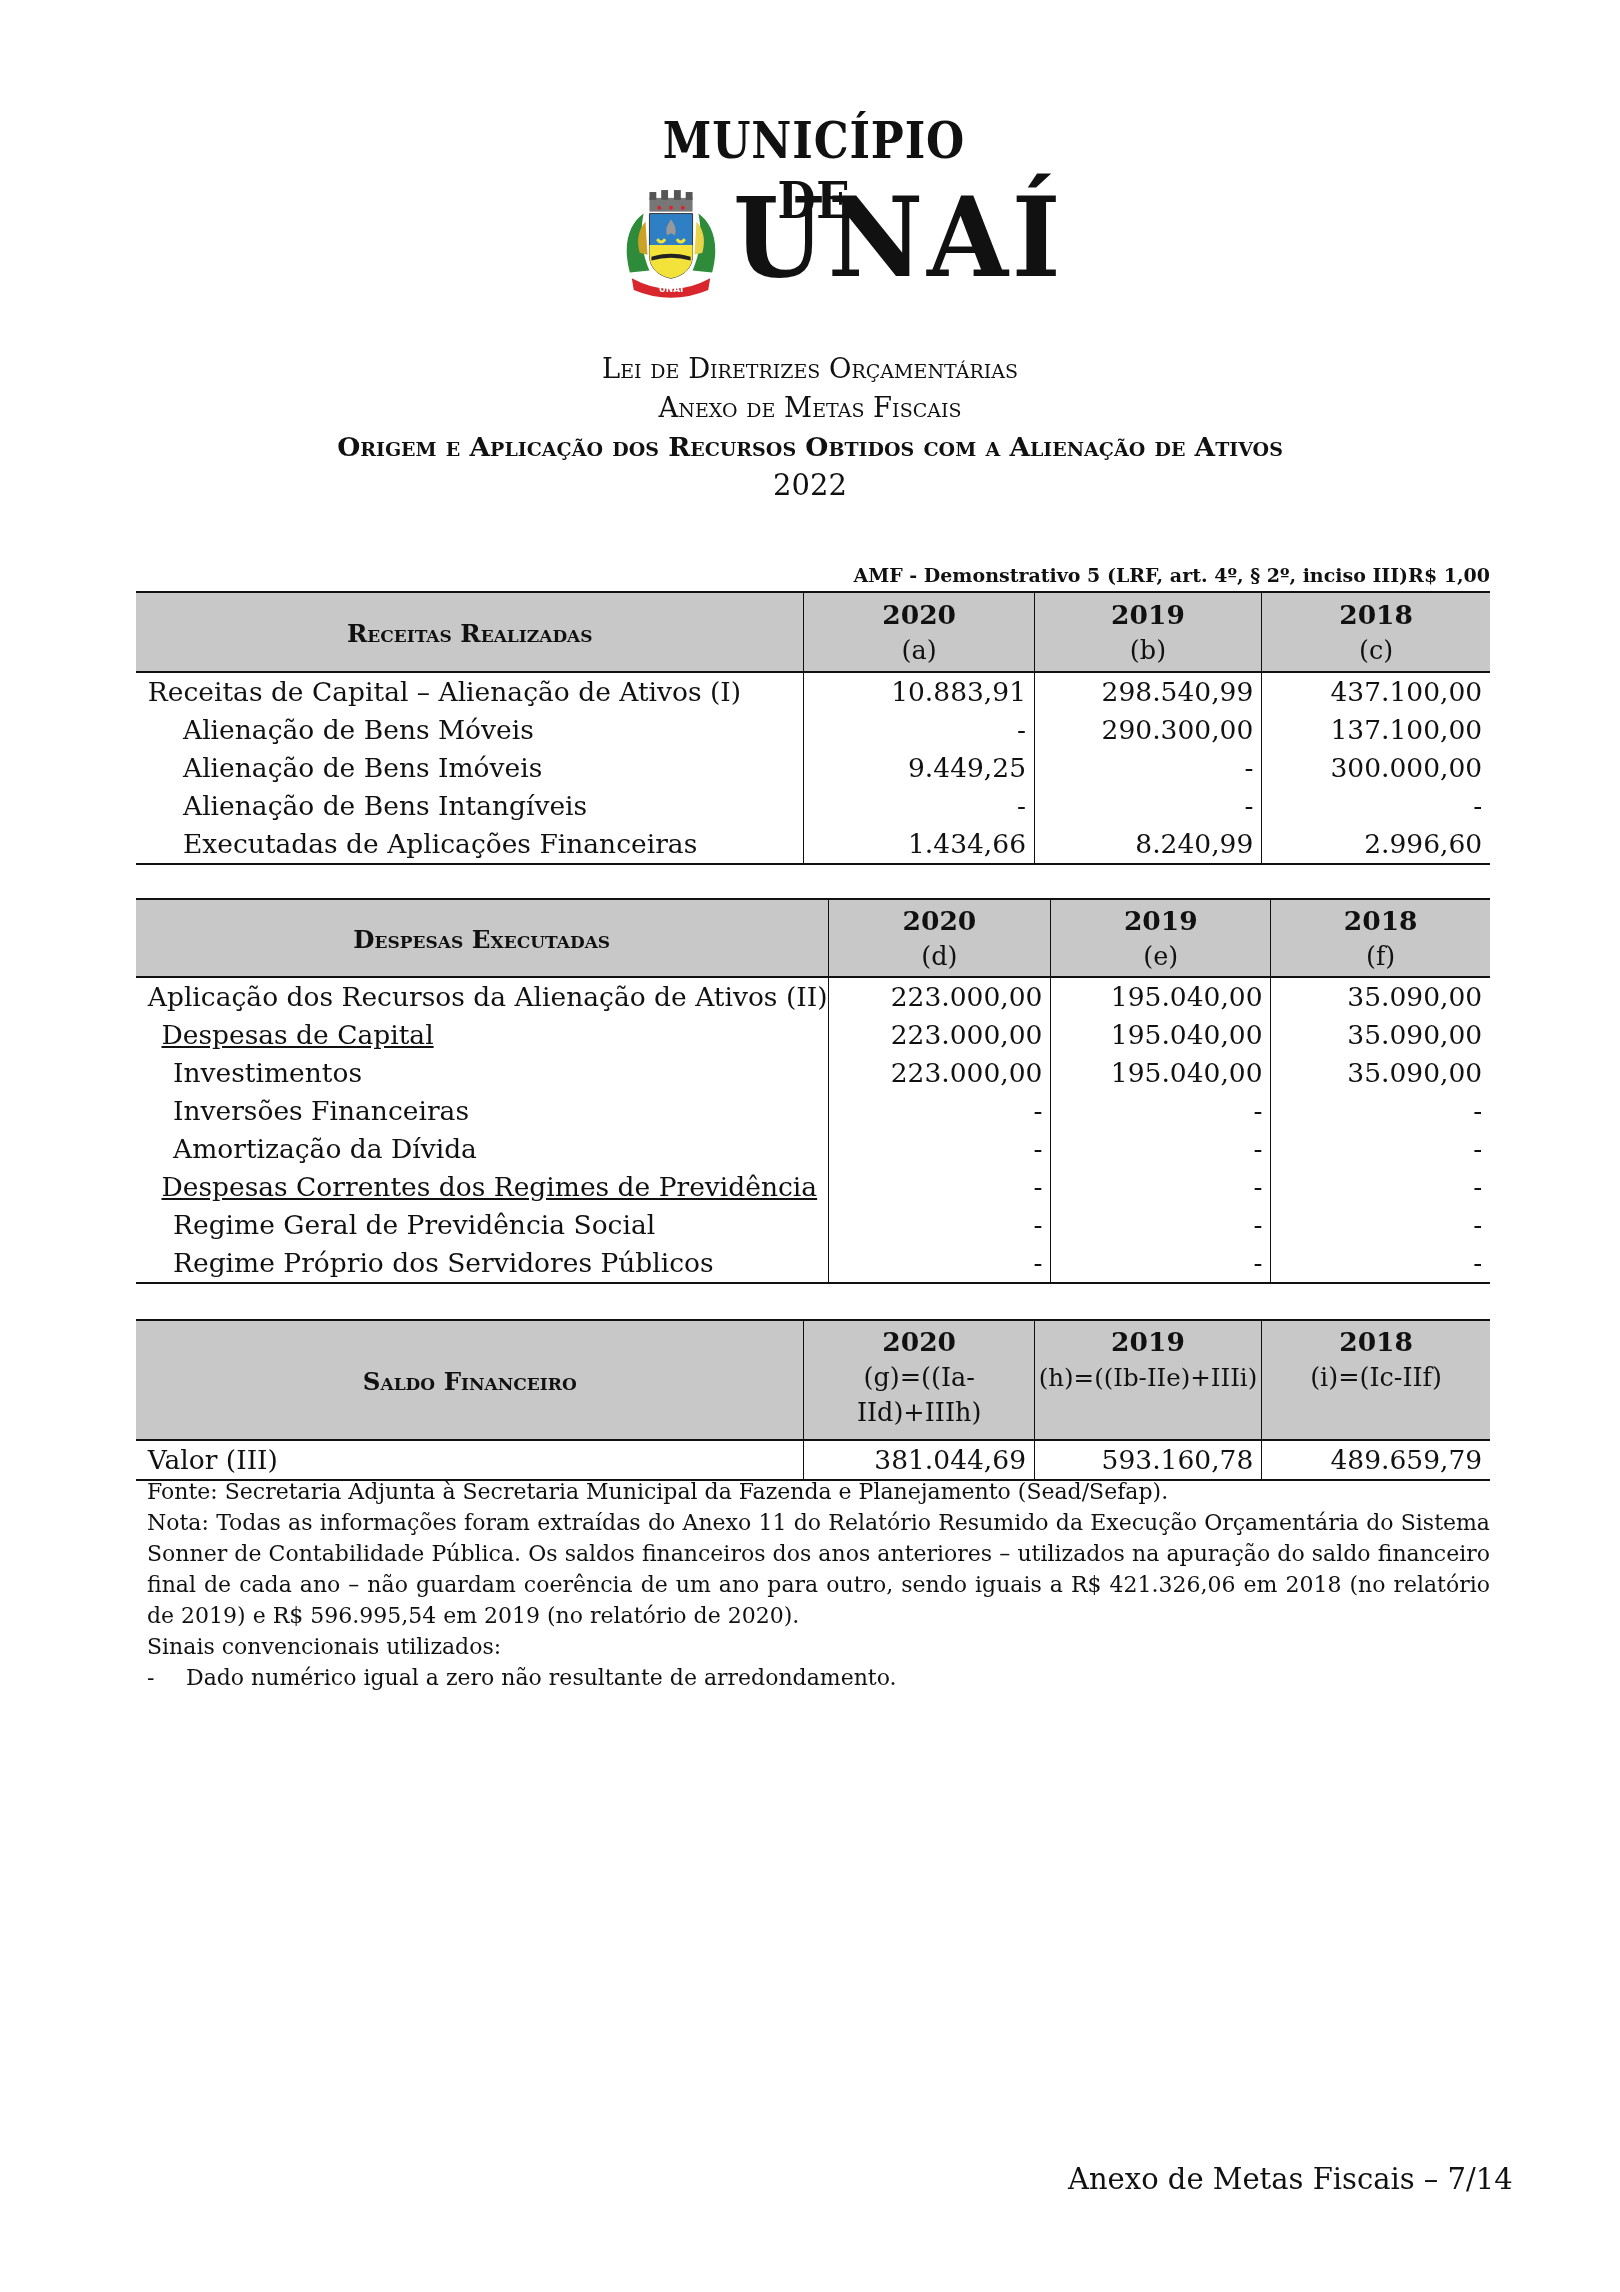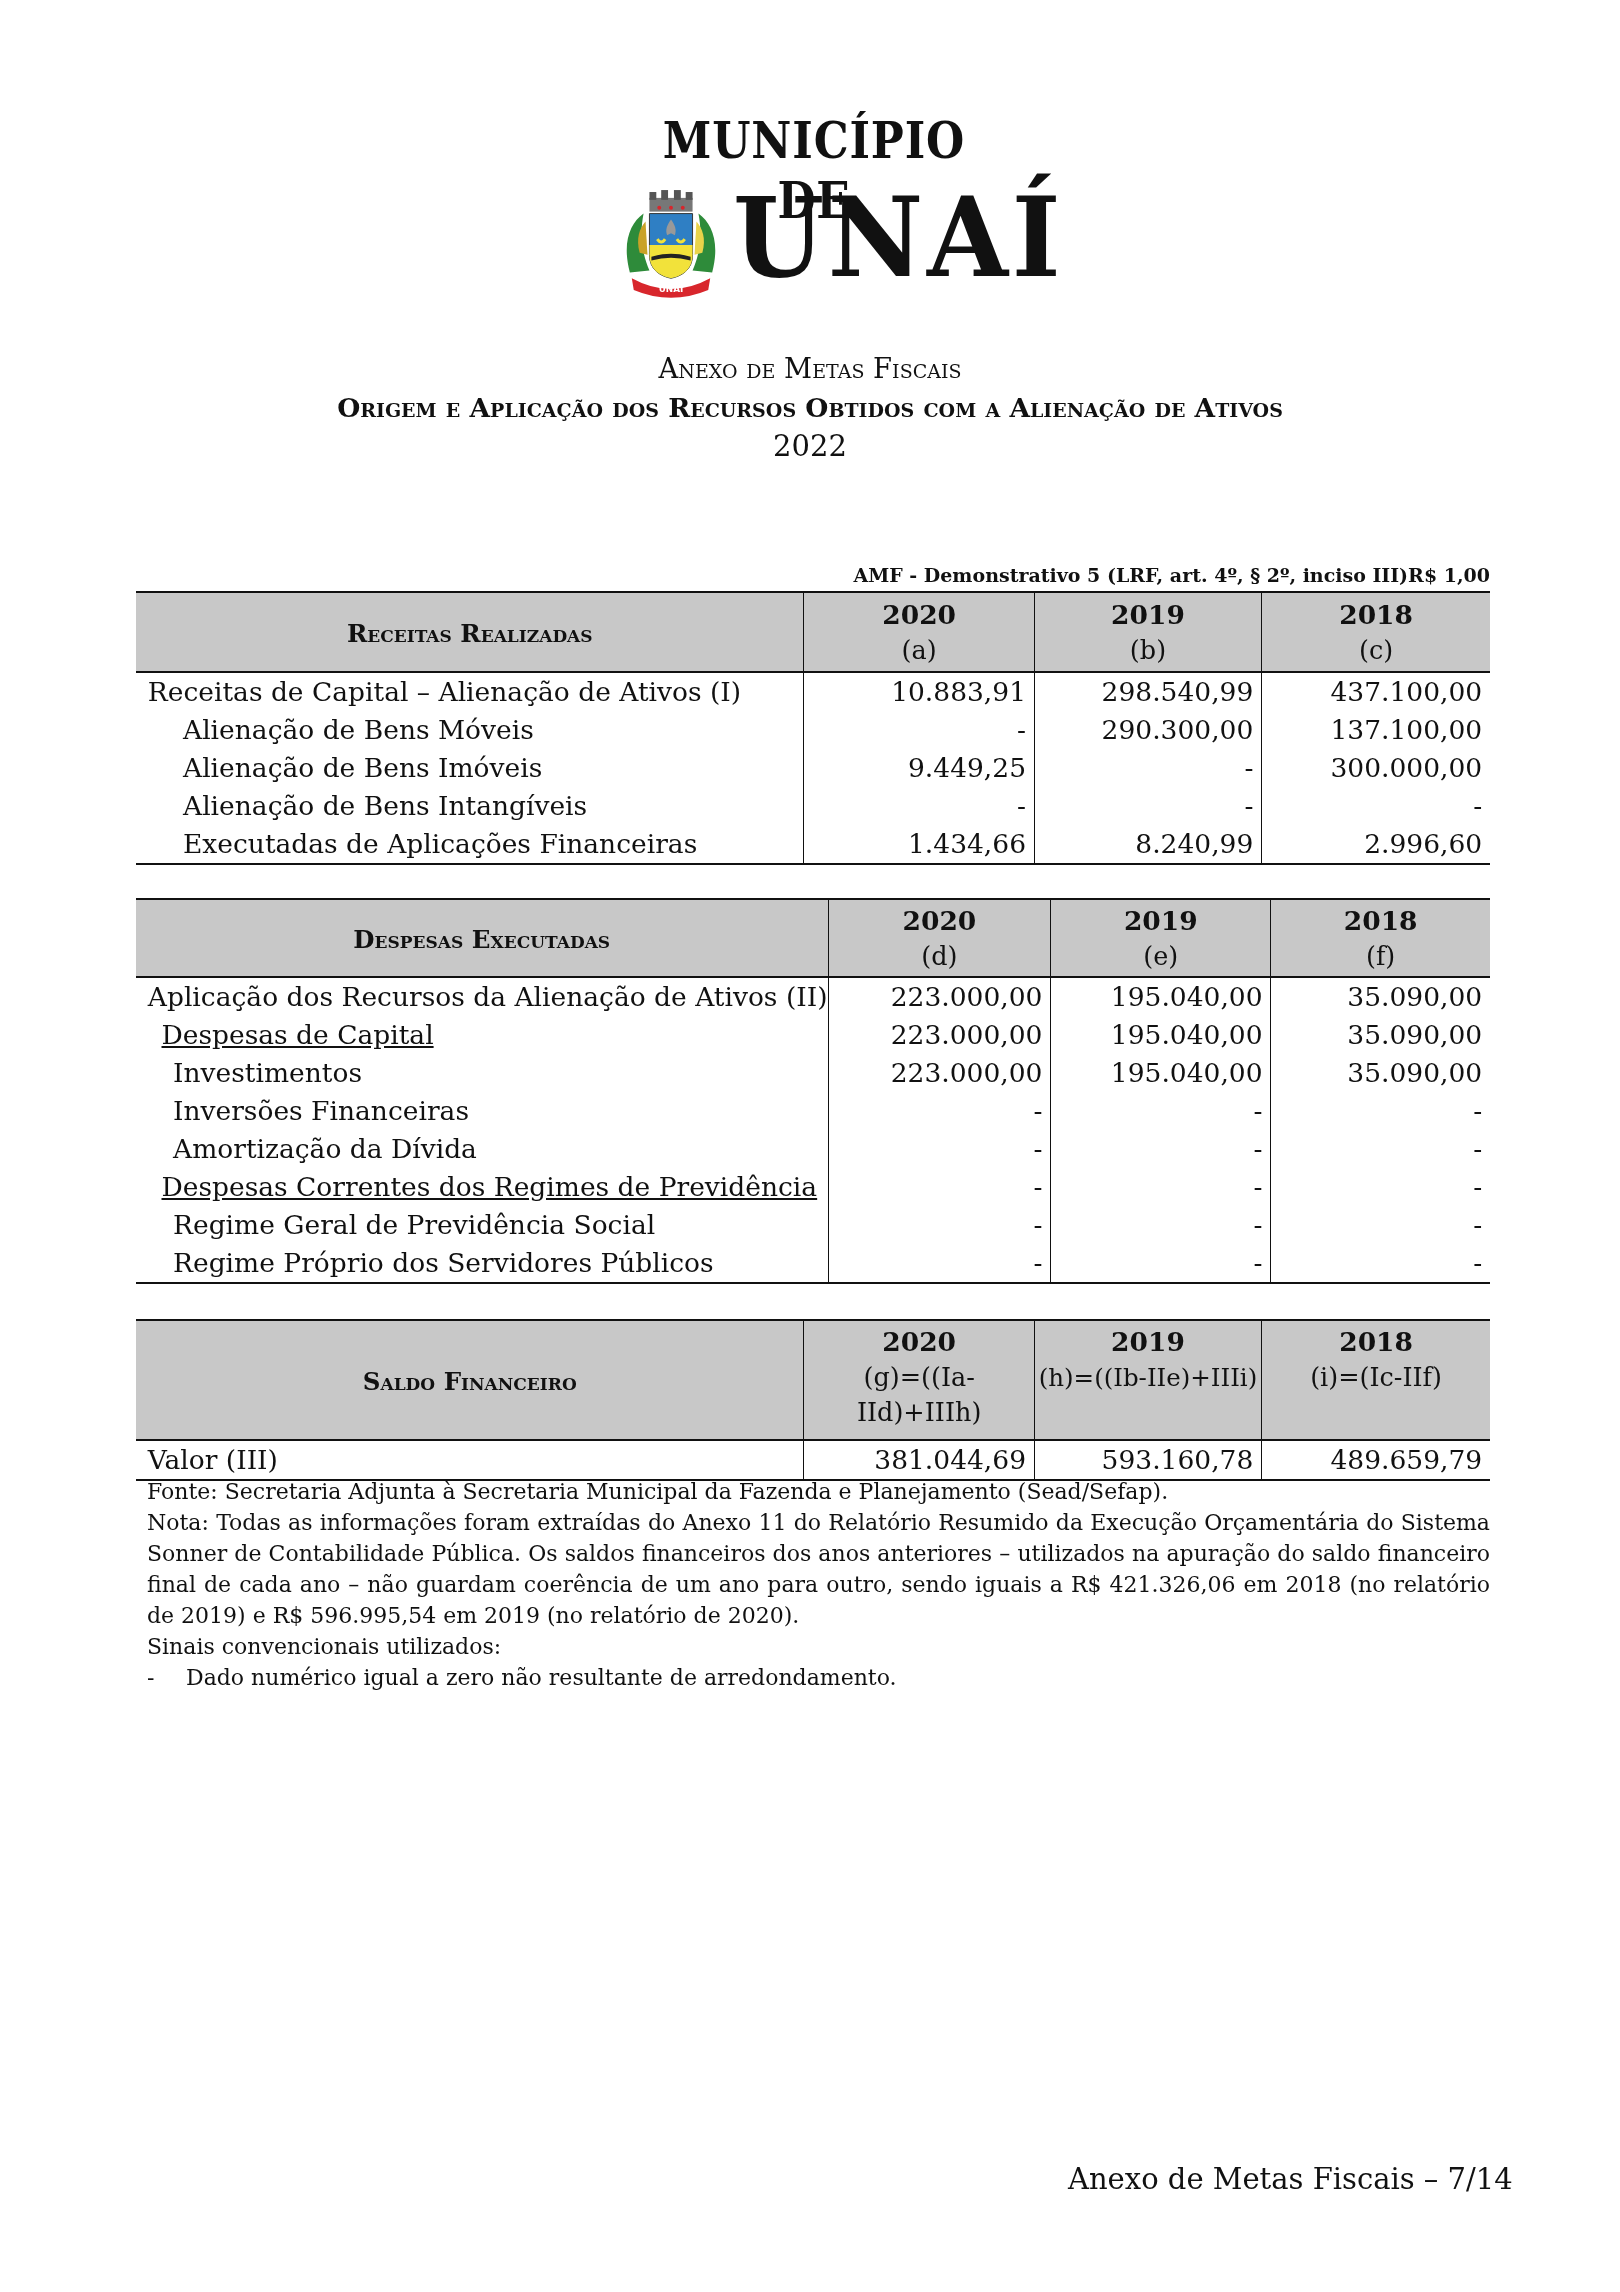--- a/index.html
+++ b/index.html
@@ -101,20 +101,21 @@
     <path d="M36 56 Q40 62 44 56" stroke="#f2e23a" stroke-width="3" fill="none"></path>
     <path d="M56 56 Q60 62 64 56" stroke="#f2e23a" stroke-width="3" fill="none"></path>
 
     <path d="M10 96 Q50 118 90 96 L88 108 Q50 124 12 108 Z" fill="#d8262c"></path>
     <text x="50" y="110" font-size="9" fill="#fff" text-anchor="middle" font-family="DejaVu Sans, sans-serif" font-weight="bold">UNAÍ</text>
   </svg>
   <div class="unai-word">UNAÍ</div>
 </div>
 
 <div class="titles">
+  <div class="sc">Lei de Diretrizes Orçamentárias</div>
   <div class="sc">Anexo de Metas Fiscais</div>
   <div class="title-main">Origem e Aplicação dos Recursos Obtidos com a Alienação de Ativos</div>
   <div class="title-year">2022</div>
 </div>
 
 <div class="caption-row">
   <span>AMF - Demonstrativo 5 (LRF, art. 4º, § 2º, inciso III)</span>
   <span>R$ 1,00</span>
 </div>
 

